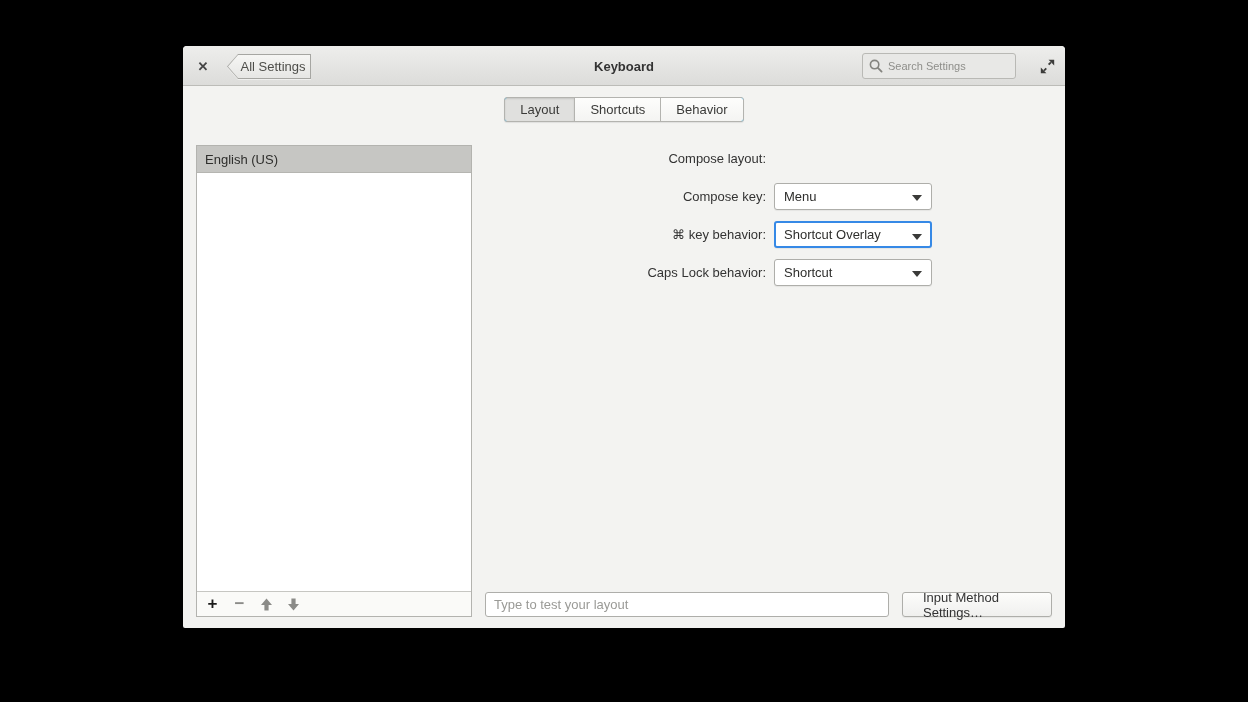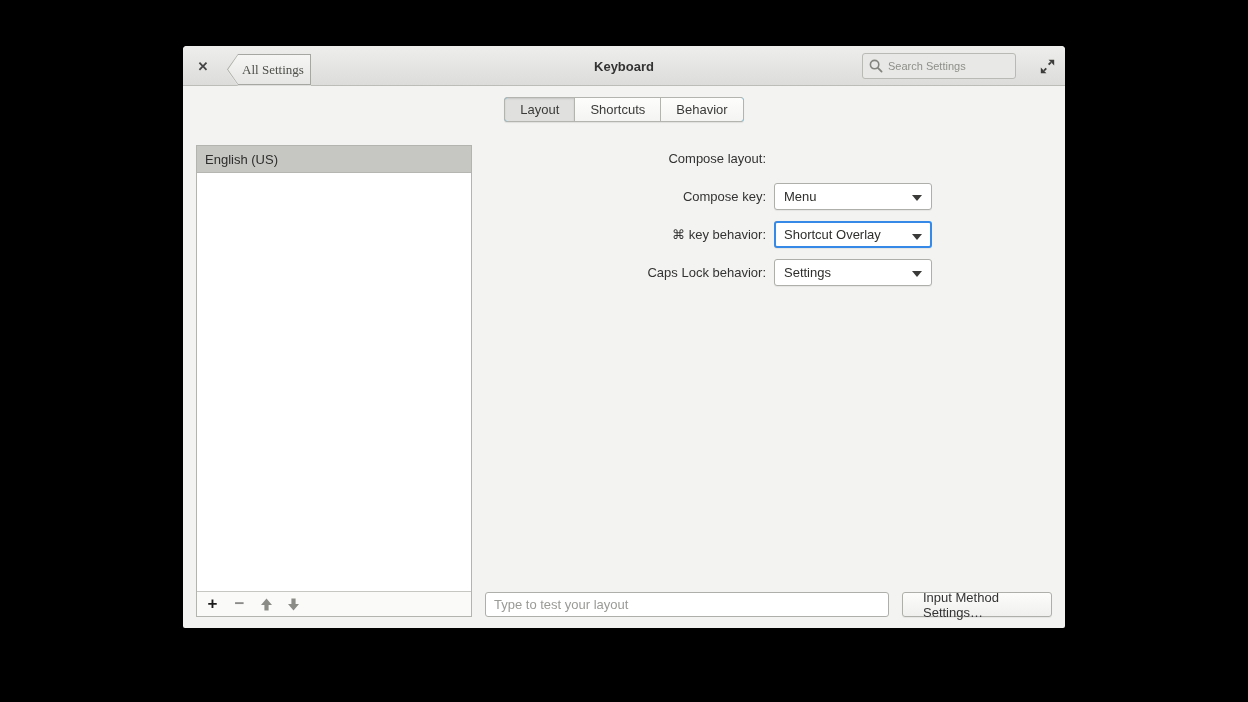--- a/index.html
+++ b/index.html
@@ -11,22 +11,22 @@
     background: #f3f3f1; border-radius: 4px 4px 2px 2px;
     box-shadow: 0 5px 14px rgba(0,0,0,0.65), 0 1px 3px rgba(0,0,0,0.9); }
 
   
   .headerbar { position: absolute; left: 0; top: 0; right: 0; height: 40px;
     background: linear-gradient(#eeeeec, #dcdcda);
     border-bottom: 1px solid #bcbcb8; border-radius: 4px 4px 0 0; }
   .close-btn { position: absolute; left: 10px; top: 10px; width: 20px; height: 20px;
     display: flex; align-items: center; justify-content: center;
     font-size: 13px; font-weight: bold; color: #444; cursor: default; }
-  .back-btn { position: absolute; left: 44px; top: 8px; height: 31px; width: 84px;
-    filter: drop-shadow(0 1px 0 rgba(255,255,255,0.5)); font-family: Liberation Serif, serif; }
+  .back-btn { position: absolute; left: 44px; top: 8px; height: 25px; width: 84px;
+    filter: drop-shadow(0 1px 0 rgba(255,255,255,0.5)); }
   .back-btn .shape-border { position: absolute; inset: 0; background: #a6a6a2;
     clip-path: polygon(11px 0%, 100% 0%, 100% 100%, 11px 100%, 0% 50%); }
   .back-btn .shape-fill { position: absolute; inset: 1px; background: linear-gradient(#f6f6f4, #e6e6e4);
     clip-path: polygon(10px 0%, 100% 0%, 100% 100%, 10px 100%, 0% 50%);
     display: flex; align-items: center; justify-content: center; padding-left: 8px;
     color: #4e4e4a; }
   .win-title { position: absolute; left: 0; right: 0; top: 0; height: 40px;
     display: flex; align-items: center; justify-content: center;
     font-weight: bold; color: #333; pointer-events: none; }
   .search-box { position: absolute; left: 679px; top: 7px; width: 154px; height: 26px;
@@ -174,21 +174,21 @@
     <div class="form-row" style="top:175px">
       <div class="lbl">⌘ key behavior:</div>
       <div class="combo focused">
         <span>Shortcut Overlay</span>
         <span class="caret"></span>
       </div>
     </div>
     <div class="form-row" style="top:213px">
       <div class="lbl">Caps Lock behavior:</div>
       <div class="combo">
-        <span>Settings</span>
+        <span>Shortcut</span>
         <span class="caret"></span>
       </div>
     </div>
 
     <div class="test-input">
       <span class="ph">Type to test your layout</span>
     </div>
     <div class="im-btn">
       <span>Input Method Settings…</span>
     </div>

